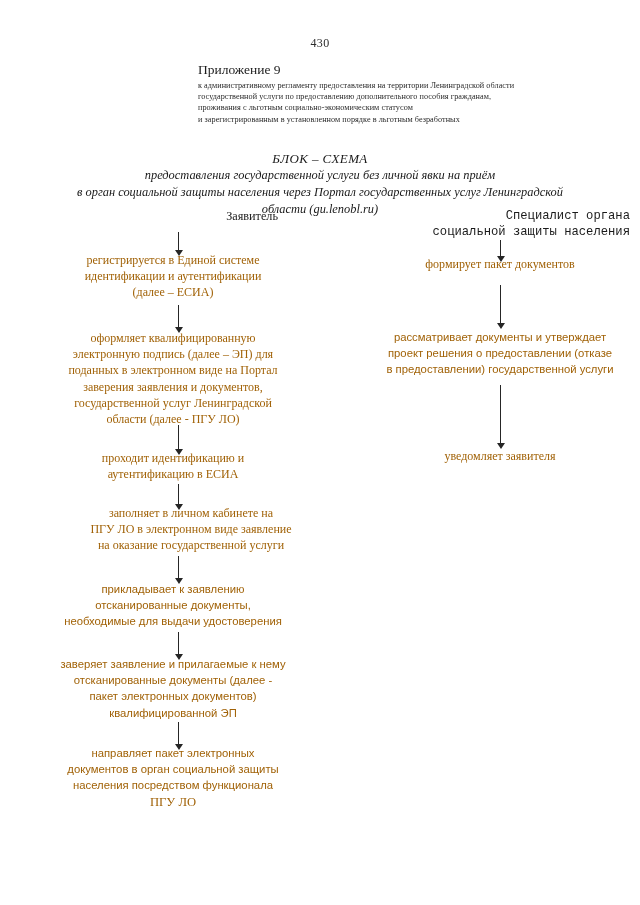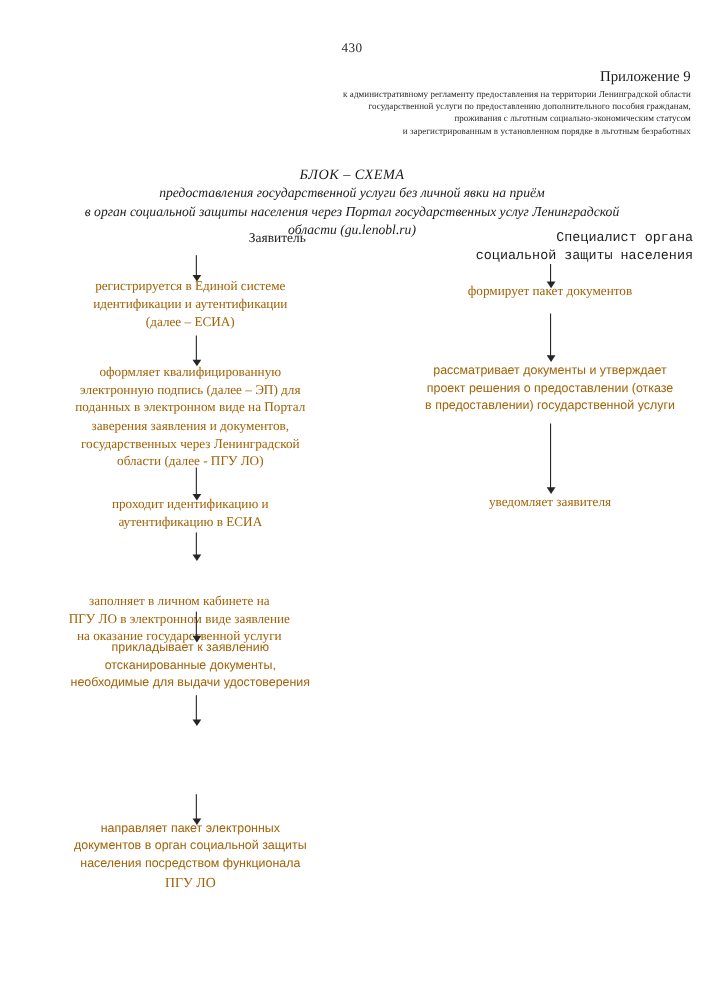--- a/index.html
+++ b/index.html
@@ -35,21 +35,21 @@
     letter-spacing: 0.3px;
     color: #2b2b2b;
   }
 
   
   .appendix {
     position: absolute;
     top: 62px;
     right: 12px;
     width: 430px;
-    text-align: right;
+    text-align: left;
   }
   .appendix-title {
     font-size: 13.5px;
     line-height: 16px;
     color: #1c1c1c;
     margin-bottom: 2px;
   }
   .appendix-line {
     font-size: 8.2px;
     line-height: 11.2px;
@@ -166,40 +166,40 @@
   <div class="conn" style="left:173px; top:305px; height:28px;">
     <div class="stem" style="height:23px;"></div>
     <div class="head" style="top:22px;"></div>
   </div>
 
   <div class="node" style="left:18px; top:330px; width:310px;">
     <div>оформляет  квалифицированную</div>
     <div>электронную подпись (далее – ЭП) для</div>
     <div>поданных в электронном виде на Портал</div>
     <div>заверения заявления и документов,</div>
-    <div>государственных через Ленинградской</div>
+    <div>государственной услуг Ленинградской</div>
     <div>области (далее - ПГУ ЛО)</div>
   </div>
 
   <div class="conn" style="left:173px; top:425px; height:30px;">
     <div class="stem" style="height:25px;"></div>
     <div class="head" style="top:24px;"></div>
   </div>
 
   <div class="node" style="left:28px; top:450px; width:290px;">
     <div>проходит идентификацию и</div>
     <div>аутентификацию в ЕСИА</div>
   </div>
 
   <div class="conn" style="left:173px; top:484px; height:26px;">
     <div class="stem" style="height:21px;"></div>
     <div class="head" style="top:20px;"></div>
   </div>
 
-  <div class="node" style="left:8px; top:505px; width:310px;margin-top:33px;">
+  <div class="node" style="left:36px; top:505px; width:310px;">
     <div>заполняет в личном кабинете на</div>
     <div>ПГУ ЛО в электронном виде заявление</div>
     <div>на оказание государственной услуги</div>
   </div>
 
   <div class="conn" style="left:173px; top:556px; height:28px;">
     <div class="stem" style="height:23px;"></div>
     <div class="head" style="top:22px;"></div>
   </div>
 
@@ -207,20 +207,26 @@
     <div>прикладывает  к заявлению</div>
     <div>отсканированные документы,</div>
     <div>необходимые для выдачи удостоверения</div>
   </div>
 
   <div class="conn" style="left:173px; top:632px; height:28px;">
     <div class="stem" style="height:23px;"></div>
     <div class="head" style="top:22px;"></div>
   </div>
 
+  <div class="node sans" style="left:13px; top:656px; width:320px;">
+    <div>заверяет заявление и прилагаемые к нему</div>
+    <div>отсканированные документы (далее -</div>
+    <div>пакет электронных документов)</div>
+    <div>квалифицированной ЭП</div>
+  </div>
 
   <div class="conn" style="left:173px; top:722px; height:28px;">
     <div class="stem" style="height:23px;"></div>
     <div class="head" style="top:22px;"></div>
   </div>
 
   <div class="node sans" style="left:18px; top:745px; width:310px;">
     <div>направляет пакет электронных</div>
     <div>документов в орган социальной защиты</div>
     <div>населения посредством функционала</div>

